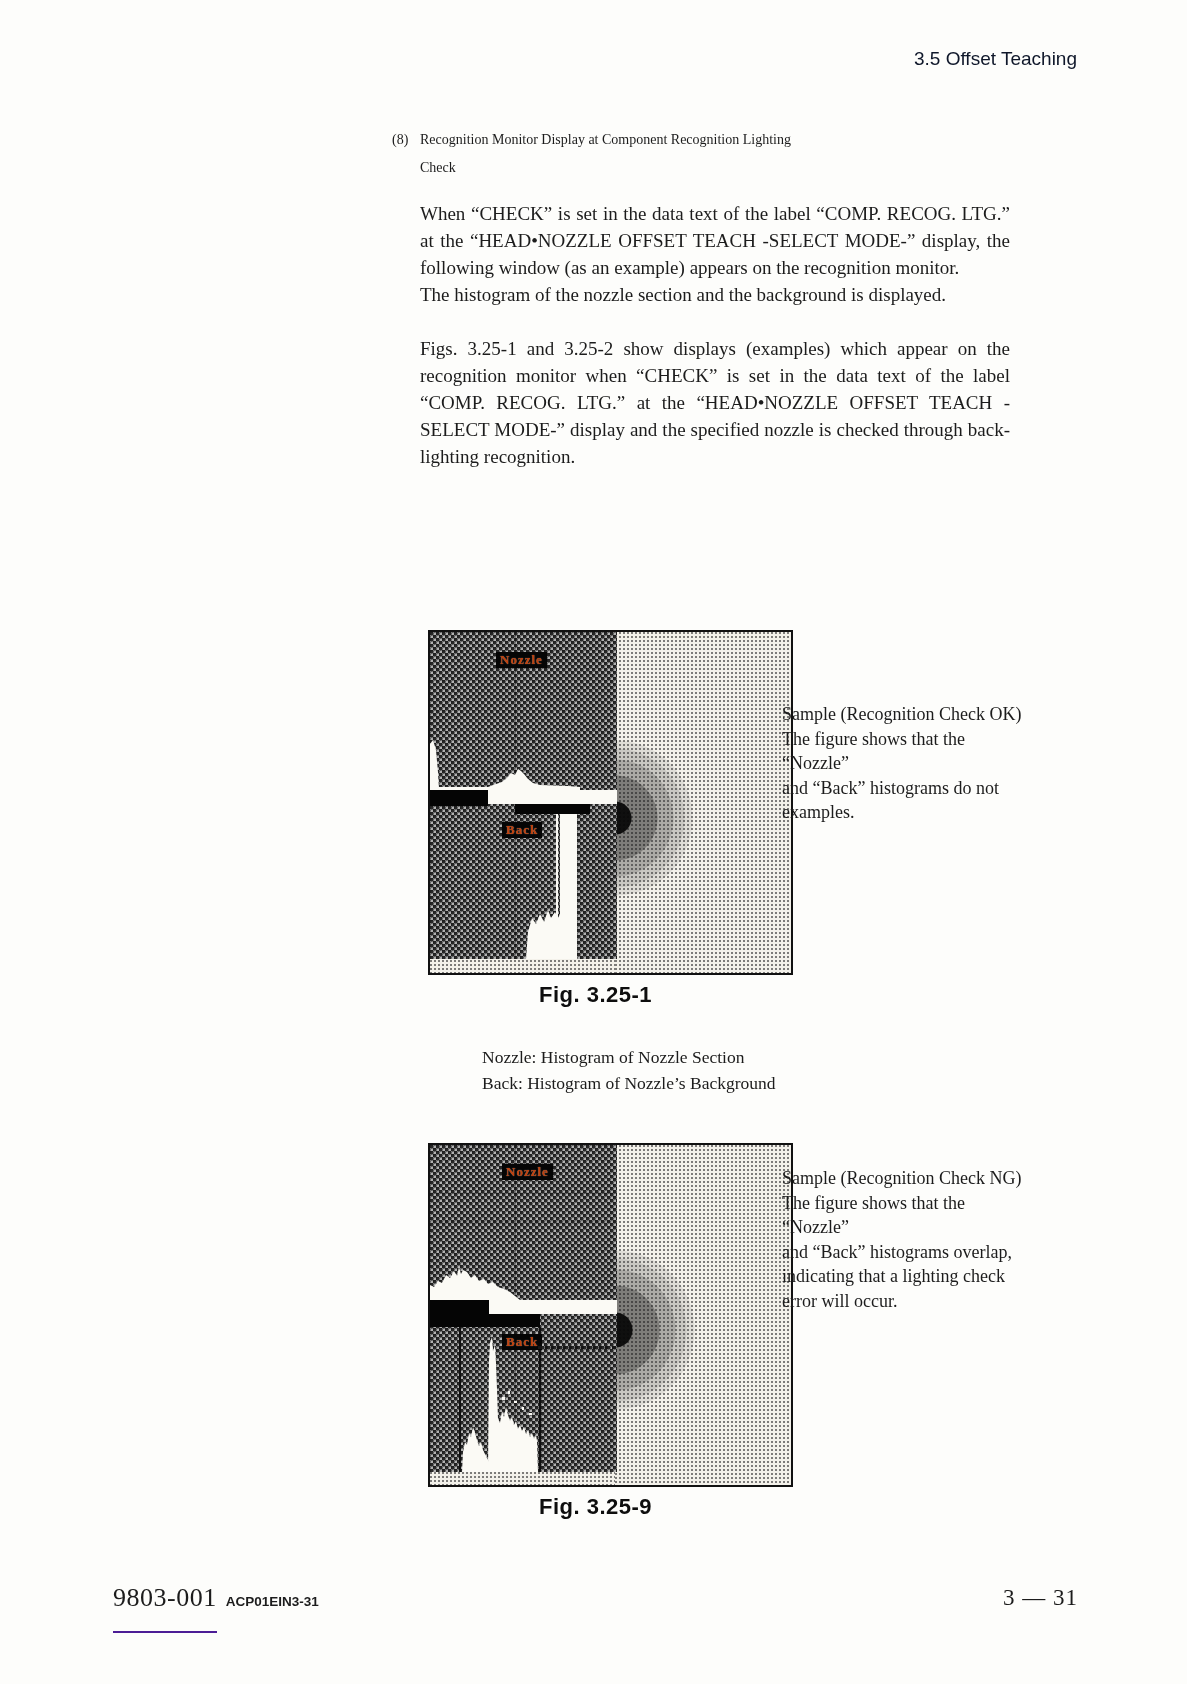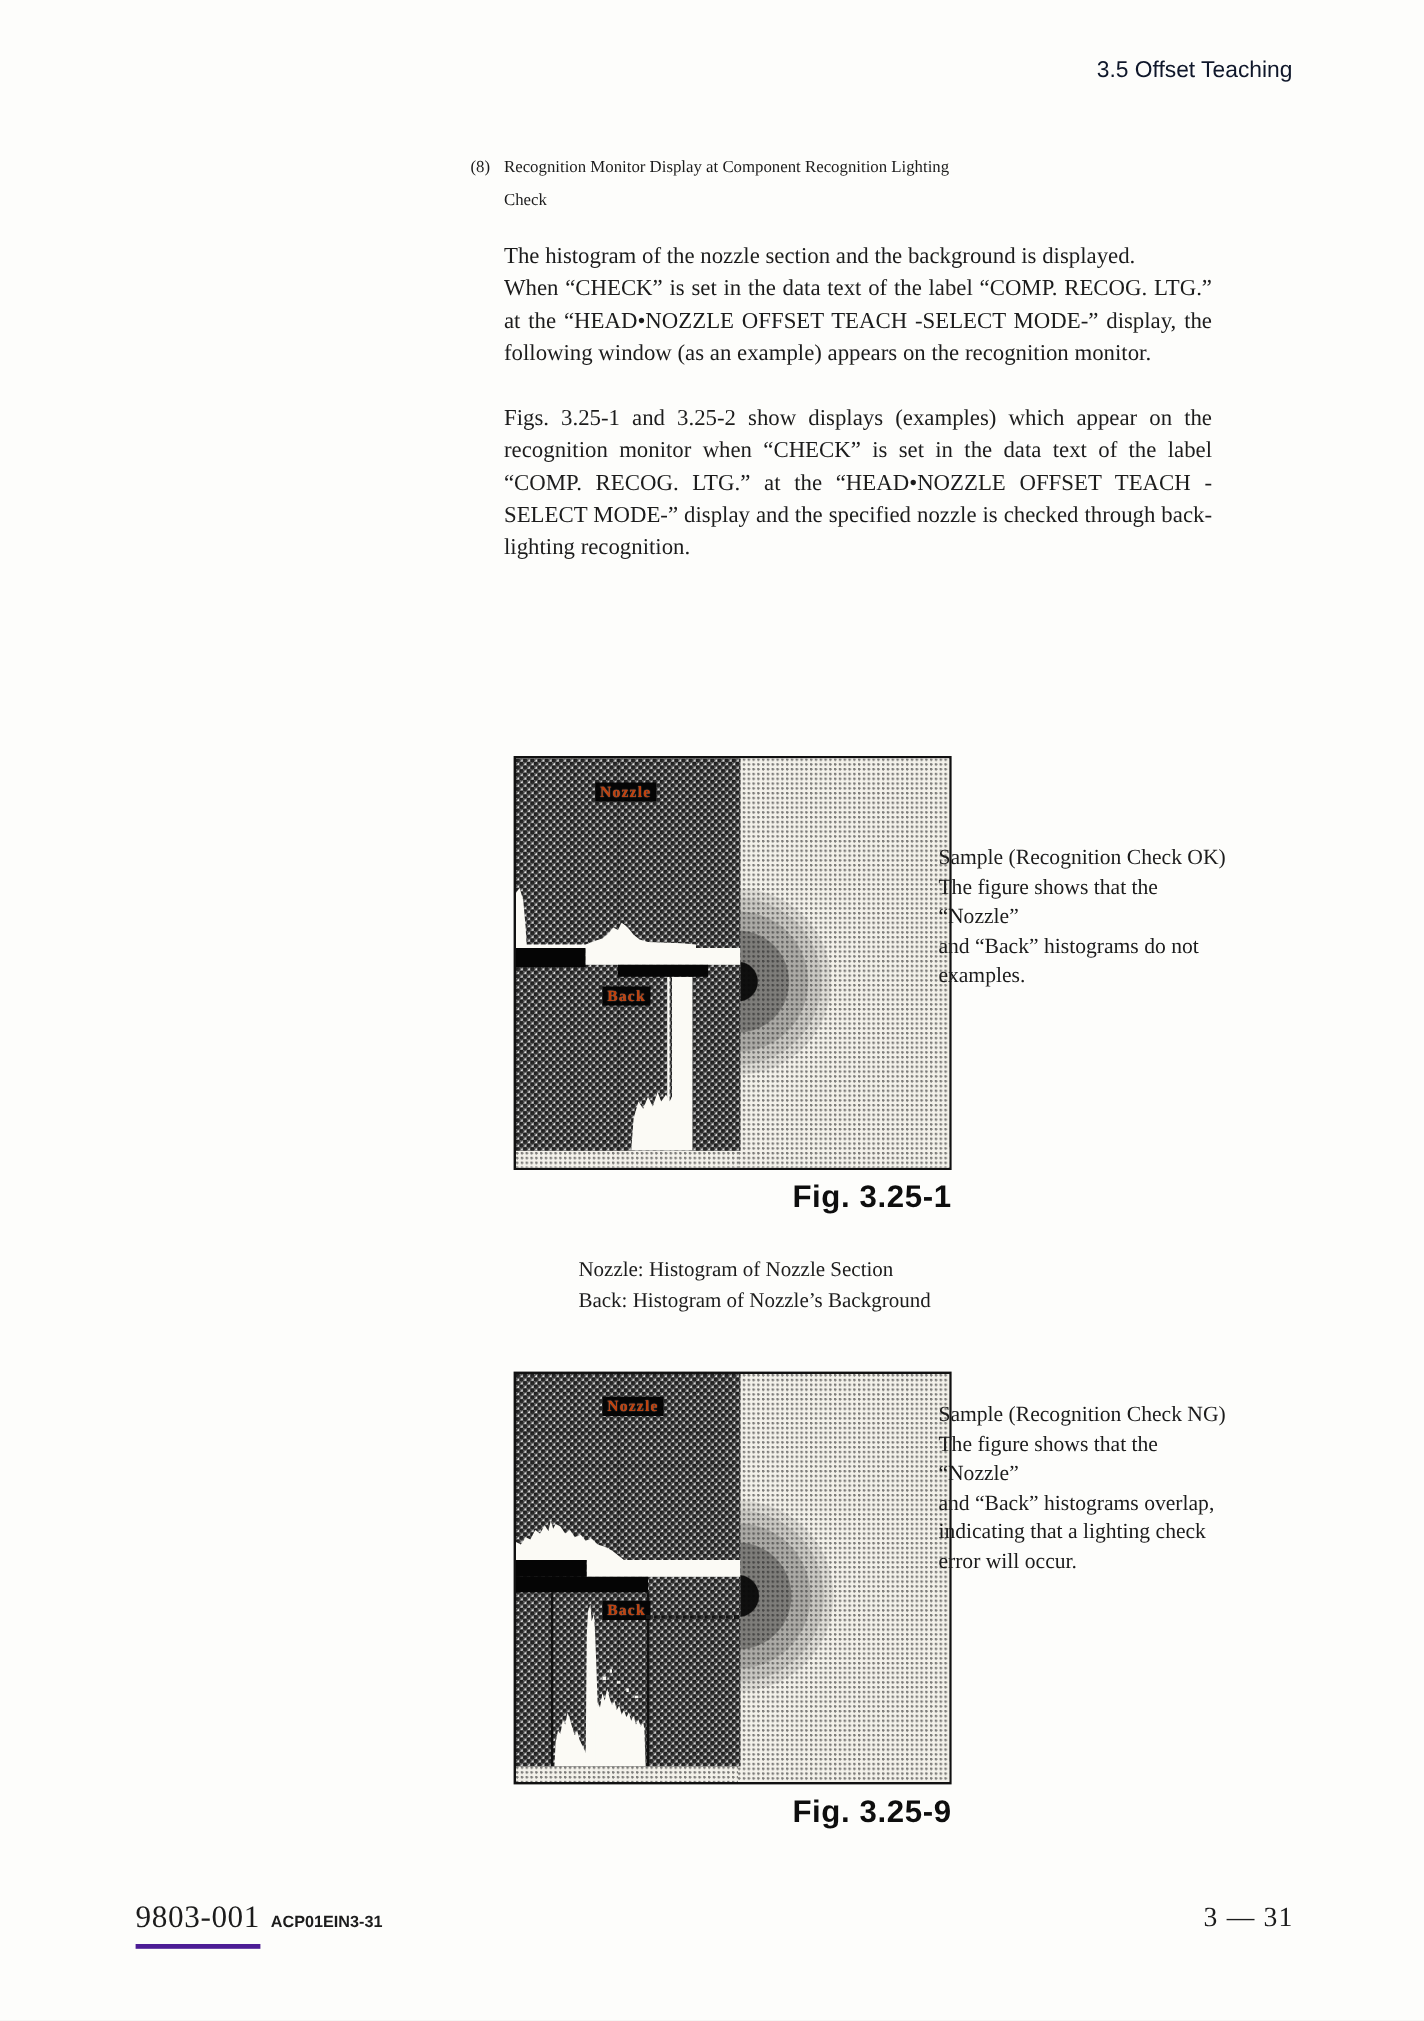--- a/index.html
+++ b/index.html
@@ -15,21 +15,21 @@
 
   
   .running-header{
     position:absolute;top:48px;right:110px;
     font-family:"Liberation Sans", sans-serif;
     font-size:19px;color:#0f172a;
   }
   .footer-left{position:absolute;left:113px;top:1583px;white-space:nowrap;}
   .doc-number{
     font-size:26px;letter-spacing:.5px;
-    border-bottom:4px solid #4c1d95;padding-bottom:8px;
+    border-bottom:2px solid #4c1d95;padding-bottom:19px;
   }
   .doc-code{
     font-family:"Liberation Sans", sans-serif;
     font-weight:bold;font-size:13.5px;margin-left:9px;
   }
   .page-number{
     position:absolute;left:1003px;top:1585px;
     font-size:23px;letter-spacing:1px;white-space:nowrap;
   }
 
@@ -90,23 +90,23 @@
 
   .band{position:absolute;background:#050505;}
   .band-white{position:absolute;background:#fbfaf5;}
 
   .hist-svg{position:absolute;display:block;}
   .back-box-line{position:absolute;width:2px;background:#101010;}
   .dotline{position:absolute;border-top:3px dotted #161616;height:0;}
 
   
   .fig-caption{
-    position:absolute;left:428px;width:365px;text-align:right;
+    position:absolute;left:413px;width:365px;text-align:center;
     font-family:"Liberation Sans", sans-serif;font-weight:bold;
-    font-size:26px;letter-spacing:.5px;color:#0e0e0e;
+    font-size:22px;letter-spacing:.5px;color:#0e0e0e;
   }
   .cap-1{top:982px;}
   .cap-2{top:1494px;}
   .legend{
     position:absolute;left:482px;top:1044px;
     font-size:17.5px;line-height:26px;
   }
   .side-note{
     position:absolute;left:782px;width:250px;
     font-size:18px;line-height:24.5px;margin-top:40px;
@@ -119,22 +119,22 @@
 
 <div class="page">
 
   <div class="running-header">3.5 Offset Teaching</div>
 
   <div class="section-heading">
     <span class="sec-num">(8)</span><span class="sec-title"><span>Recognition Monitor Display at Component Recognition Lighting</span><br><span>Check</span></span>
   </div>
 
   <div class="body-copy">
+    <p>When “CHECK” is set in the data text of the label “COMP. RECOG. LTG.” at the “HEAD•NOZZLE OFFSET TEACH -SELECT MODE-” display, the following window (as an example) appears on the recognition monitor.</p>
     <p>The histogram of the nozzle section and the background is displayed.</p>
-    <p>When “CHECK” is set in the data text of the label “COMP. RECOG. LTG.” at the “HEAD•NOZZLE OFFSET TEACH -SELECT MODE-” display, the following window (as an example) appears on the recognition monitor.</p>
     <p class="gap">Figs. 3.25-1 and 3.25-2 show displays (examples) which appear on the recognition monitor when “CHECK” is set in the data text of the label “COMP. RECOG. LTG.” at the “HEAD•NOZZLE OFFSET TEACH -SELECT MODE-” display and the specified nozzle is checked through back-lighting recognition.</p>
   </div>
 
   <div class="figure fig-1">
     <div class="light-fill bottom-strip"></div>
     <div class="light-panel light-fill">
       <div class="halo halo-1"></div>
     </div>
     <div class="dark-panel">
       <div class="vline" style="left:48px;opacity:.6;"></div>

